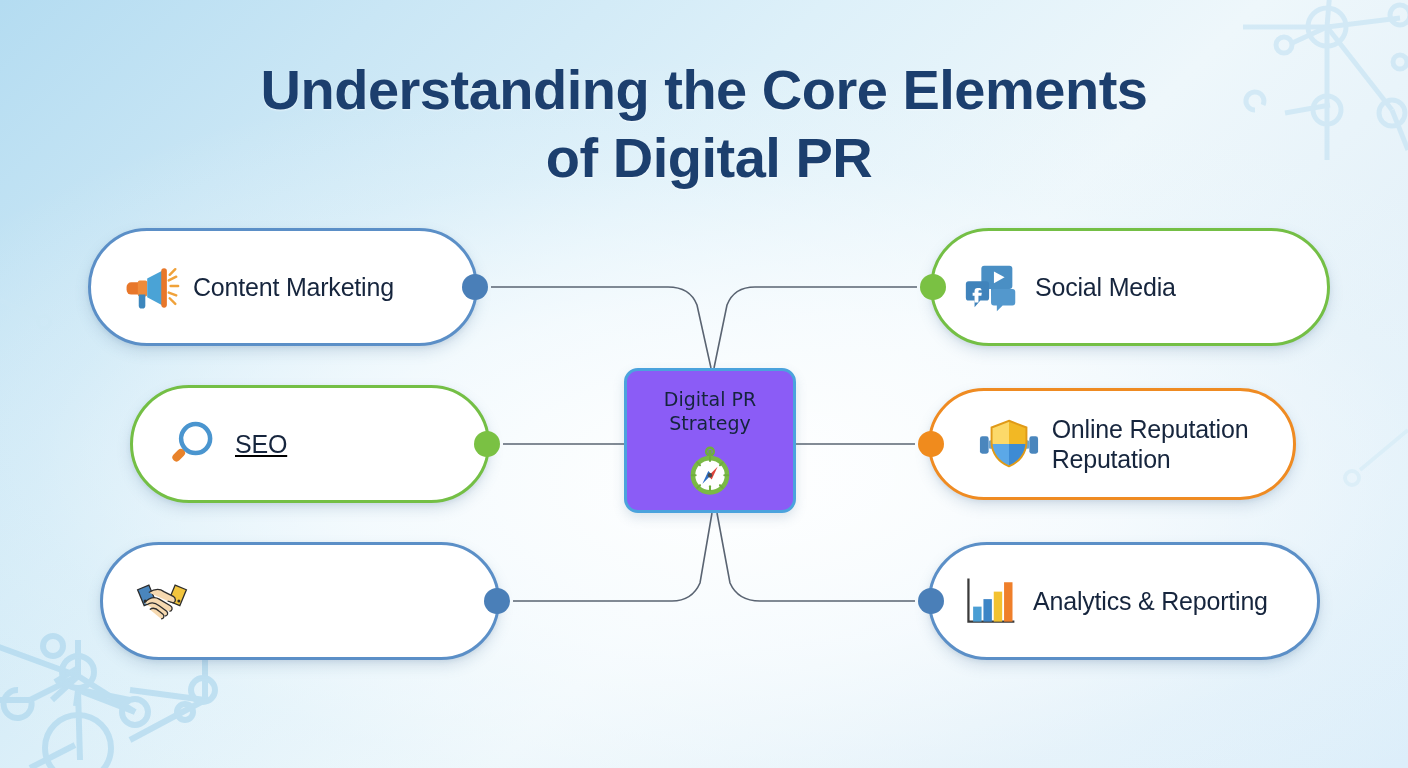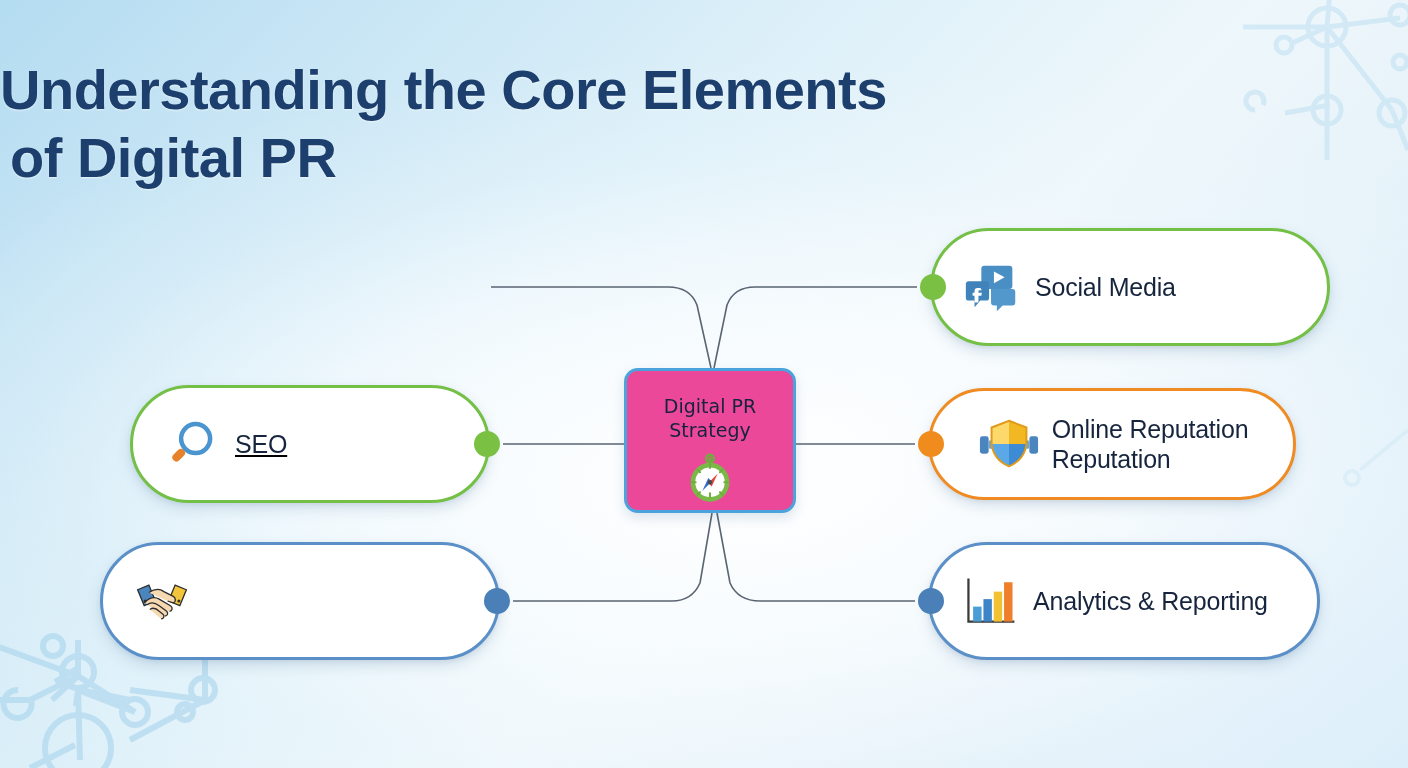--- a/index.html
+++ b/index.html
@@ -11,21 +11,21 @@
       radial-gradient(ellipse 85% 70% at 52% 62%, rgba(255,255,255,0.97) 0%, rgba(250,253,255,0.75) 32%, rgba(240,249,253,0.25) 58%, rgba(255,255,255,0) 78%),
       linear-gradient(135deg, #b4dcf1 0%, #c9e6f5 18%, #ddf0f9 38%, #eef7fb 58%, #e4f1f9 78%, #dceefa 100%);
   }
   #bg-deco { position:absolute; inset:0; width:1408px; height:768px; pointer-events:none; }
 
   .stage { position:absolute; inset:0; width:1408px; height:768px; }
 
   
   .title {
     position:absolute; left:0; top:56px; width:1408px;
-    text-align:left; color:#1c3f6e;
+    text-align:center; color:#1c3f6e;
     font-size:56px; line-height:1.22; font-weight:bold;
     letter-spacing:-0.5px;
     text-shadow:0 1px 2px rgba(255,255,255,0.6);
   }
   .title .l2 { display:block;padding-left:10px; }
 
   
   #links { position:absolute; left:0; top:0; width:1408px; height:768px; }
 
   
@@ -64,24 +64,24 @@
   #card-content   { left:88px;  top:228px; width:390px; height:118px; }
   #card-seo       { left:130px; top:385px; width:360px; height:118px;text-decoration:underline; }
   #card-influencer{ left:100px; top:542px; width:400px; height:118px; }
   #card-social    { left:930px; top:228px; width:400px; height:118px; }
   #card-orm       { left:928px; top:388px; width:368px; height:112px; }
   #card-analytics { left:928px; top:542px; width:392px; height:118px; }
 
   
   #center-node {
     position:absolute; left:624px; top:368px; width:172px; height:145px;
-    background:#ec4899; border:3px solid #4ba3dd; border-radius:14px;
+    background:#8b5cf6; border:3px solid #4ba3dd; border-radius:14px;
     box-shadow:0 5px 12px rgba(70,110,150,0.18);
     display:flex; flex-direction:column; align-items:center;
-    padding-top:23px;
+    padding-top:16px;
   }
   #center-node .ctext {
     font-size:19px; color:#14243c; text-align:center; line-height:1.28;
     font-family:"DejaVu Sans", sans-serif;
   }
   #center-node .cico { margin-top:8px; width:54px; height:54px; }
 </style>
 </head>
 <body>
 
@@ -175,20 +175,40 @@
           <path d="M47 52 l-3.2-3.2"></path>
         <path d="M47 22 l-3.2 3.2"></path>
           <path d="M17 52 l3.2-3.2"></path>
       </g>
       <path d="M41 27 L30 38 L34 42 Z" fill="#e0453a"></path>
       <path d="M23 47 L34 36 L30 32 Z" fill="#2f6fc4"></path>
       <circle cx="32" cy="37" r="2.6" fill="#4a4a4a"></circle>
     </svg>
   </div>
 
+  <div class="card" id="card-content">
+    <span class="ico">
+      <svg viewBox="0 0 64 64" width="60" height="60">
+        <path d="M12 27 h9 v13 h-9 a5 5 0 0 1 -5 -5 v-3 a5 5 0 0 1 5 -5 z" fill="#e8772a"></path>
+        <rect x="19" y="25" width="10" height="17" rx="2" fill="#ef8b3a"></rect>
+        <path d="M29 23 L46 14 L46 52 L29 43 Z" fill="#4aa3d6"></path>
+        <rect x="44" y="12" width="6" height="42" rx="3" fill="#e8772a"></rect>
+        <path d="M20 40 h7 v12 a3 3 0 0 1 -3 3 h-1 a3 3 0 0 1 -3 -3 z" fill="#3d87bd"></path>
+        <g stroke="#f0a23a" stroke-width="2.6" stroke-linecap="round">
+          <path d="M53 19 L59 13"></path>
+            <path d="M54 31 L62 31"></path>
+            <path d="M53 44 L59 50"></path>
+          <path d="M52 25 L60 21"></path>
+            <path d="M52 38 L60 41"></path>
+        </g>
+      </svg>
+    </span>
+    <span class="lbl">Content Marketing</span>
+    <span class="nub right"></span>
+  </div>
 
   <div class="card green" id="card-seo">
     <span class="ico">
       <svg viewBox="0 0 64 64" width="58" height="58">
         <rect x="9" y="40" width="16" height="9" rx="4.5" transform="rotate(-45 17 44)" fill="#e8822a"></rect>
         <circle cx="36" cy="26" r="16" fill="none" stroke="#4a95cf" stroke-width="5"></circle>
         <circle cx="36" cy="26" r="12.5" fill="#ffffff" opacity="0.55"></circle>
         <path d="M30 17 a12 12 0 0 0 -6 8" stroke="#ffffff" stroke-width="2.6" fill="none" stroke-linecap="round"></path>
       </svg>
     </span>

